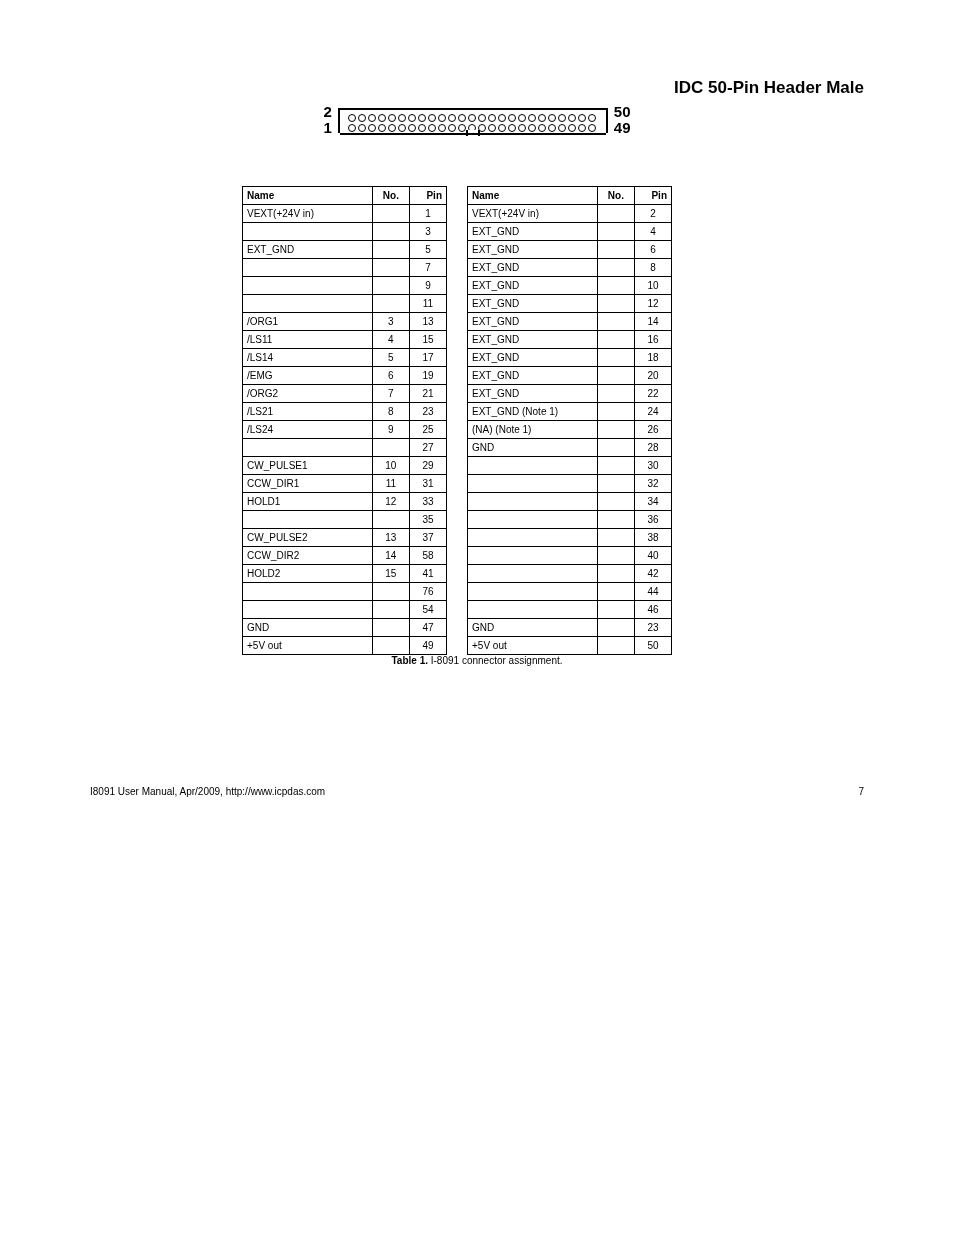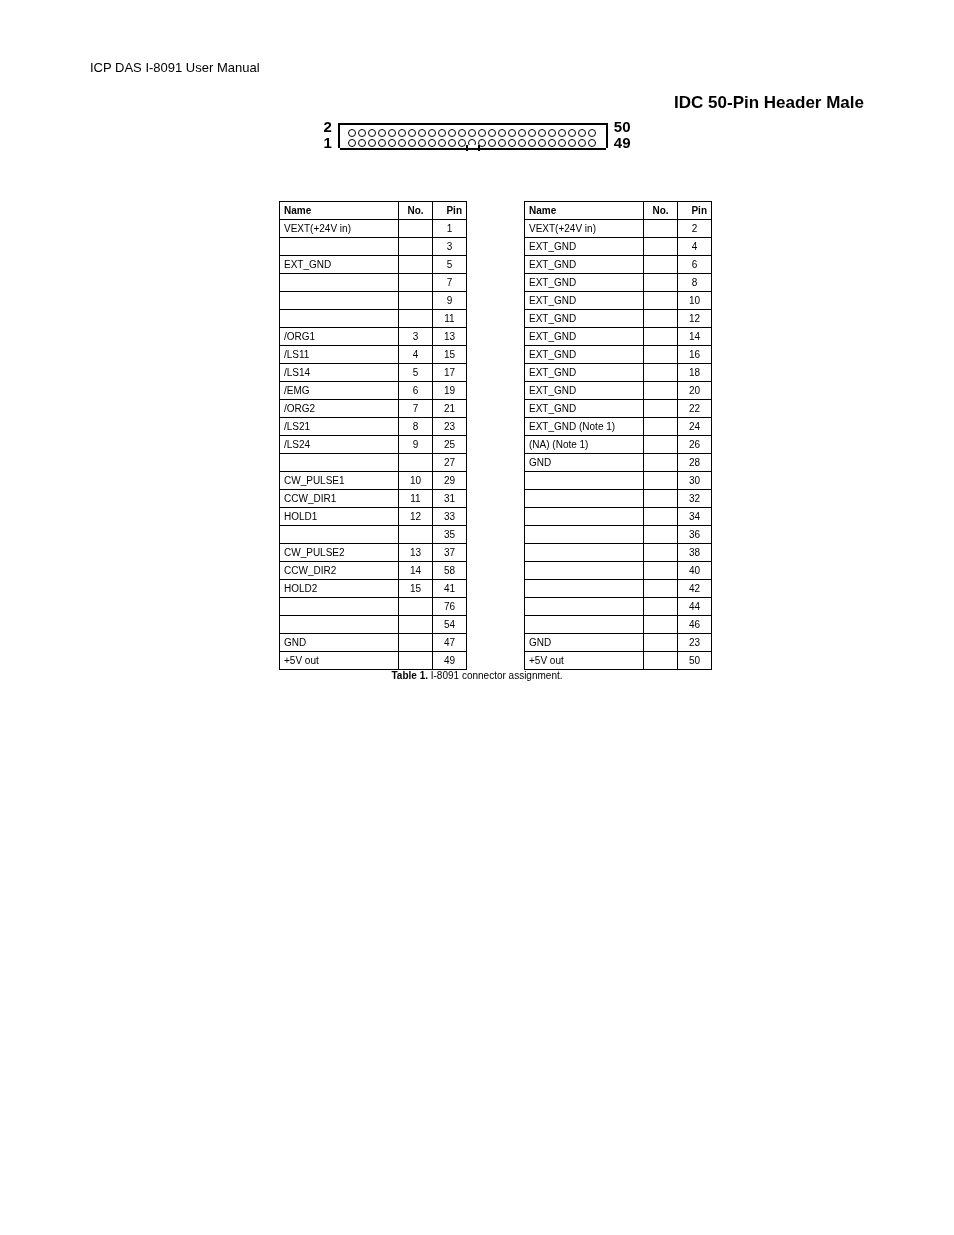--- a/index.html
+++ b/index.html
@@ -80,21 +80,20 @@
   .tables {
     display: flex;
     gap: 20px;
     margin: 0 auto;
     width: 470px;
   }
   table {
     border-collapse: collapse;
     font-size: 10px;
     width: 205px;
-    margin-left: 37px;
   }
   th, td {
     border: 1px solid #000;
     padding: 2px 4px;
     text-align: left;
     height: 18px;
   }
   th {
     font-weight: bold;
     text-align: left;
@@ -117,21 +116,20 @@
     display: flex;
     justify-content: space-between;
     width: 100%;
   }
 </style>
 </head>
 <body>
 
 <div class="page">
 
-  <div class="top-title">ICP DAS I-8091 User Manual</div>
 
   <div class="connector-title">IDC 50-Pin Header Male</div>
 
   <div class="connector-row">
     <div class="pinlabel-left">
       <span>2</span>
       <span>1</span>
     </div>
     <div class="header-box">
       <div class="pin-row" id="pinrow-top"><span class="o"></span><span class="o"></span><span class="o"></span><span class="o"></span><span class="o"></span><span class="o"></span><span class="o"></span><span class="o"></span><span class="o"></span><span class="o"></span><span class="o"></span><span class="o"></span><span class="o"></span><span class="o"></span><span class="o"></span><span class="o"></span><span class="o"></span><span class="o"></span><span class="o"></span><span class="o"></span><span class="o"></span><span class="o"></span><span class="o"></span><span class="o"></span><span class="o"></span></div>
@@ -417,14 +415,18 @@
             <td class="c-pin">50</td>
           </tr>
         </tbody>
     </table>
   </div>
 
   <div class="caption">
     <b>Table 1.</b><span> I-8091 connector assignment.</span>
   </div>
 
+  <div class="footer">
+    <span>I8091 User Manual, Apr/2009, http://www.icpdas.com</span>
+    <span>7</span>
+  </div>
 
 </div>
 
 </body></html>

